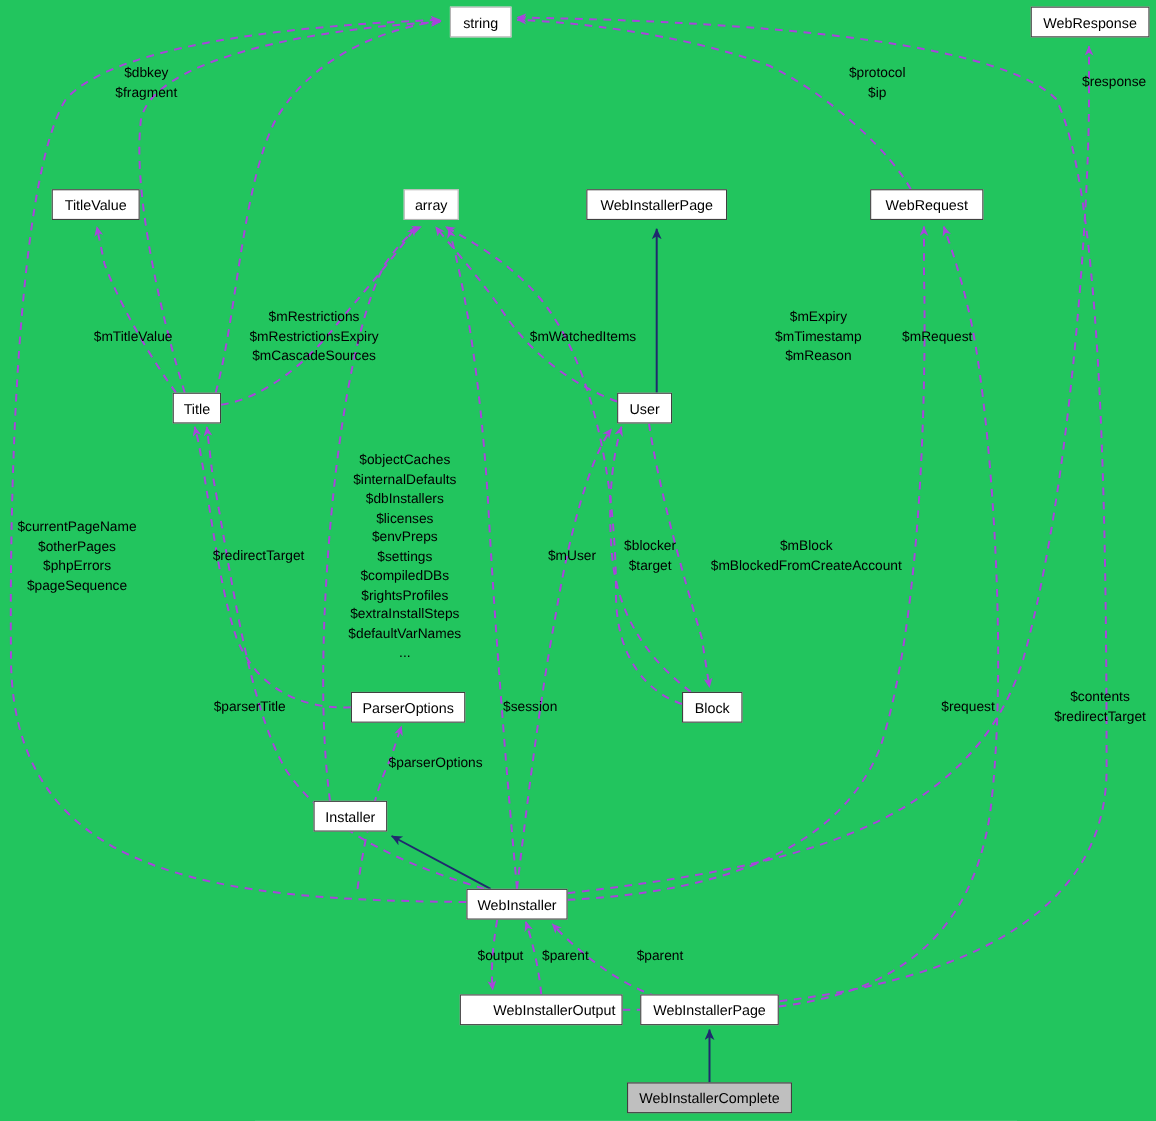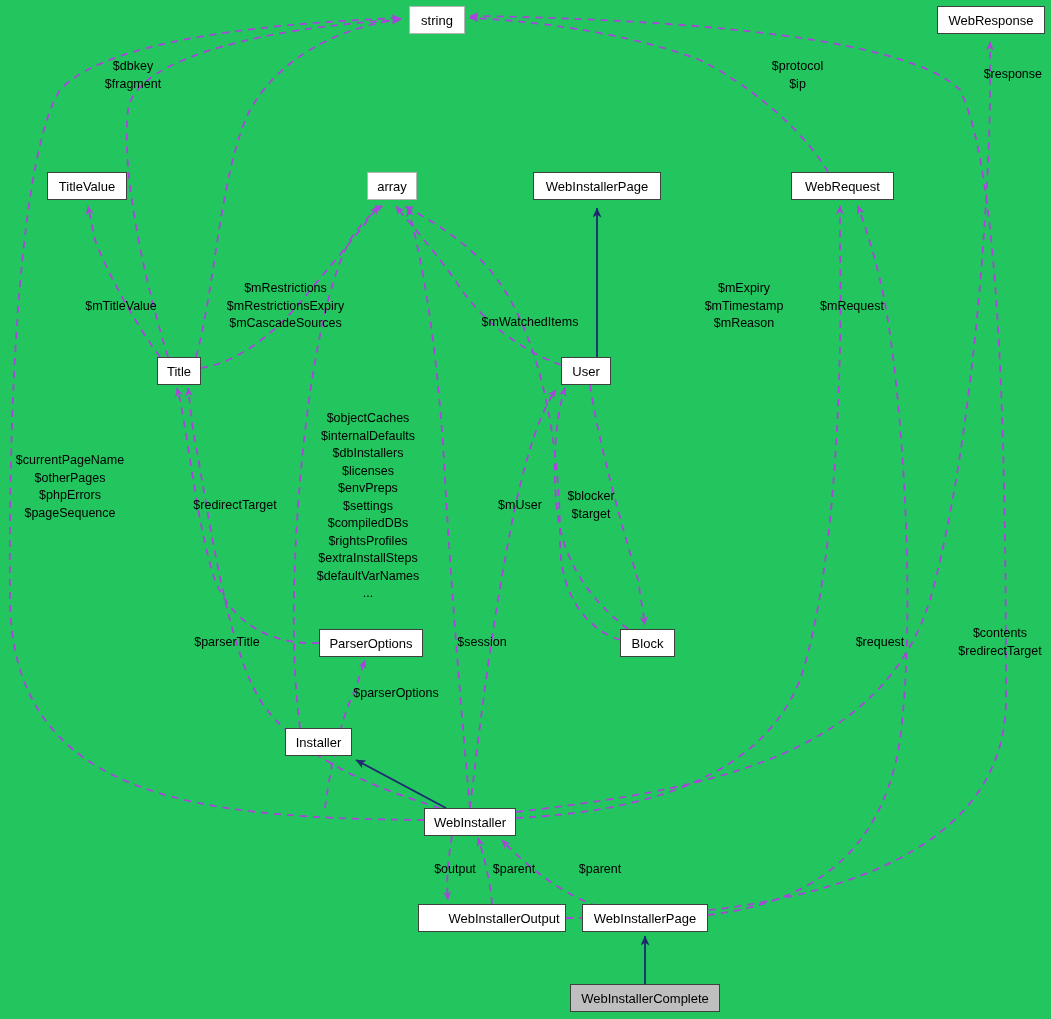--- a/index.html
+++ b/index.html
@@ -195,52 +195,54 @@
 
   <div class="edge-label left" style="left:952px; top:66px; width:90px;">$response</div>
 
 
   <div class="edge-label" style="left:72px; top:298px; width:98px;">$mTitleValue</div>
 
   <div class="edge-label" style="left:213px; top:280px; width:145px;">$mRestrictions
 $mRestrictionsExpiry
 $mCascadeSources</div>
 
-  <div class="edge-label" style="left:467px; top:298px; width:126px;margin-top:16px;">$mWatchedItems</div>
+  <div class="edge-label" style="left:467px; top:298px; width:126px;">$mWatchedItems</div>
 
   <div class="edge-label" style="left:689px; top:280px; width:110px;">$mExpiry
 $mTimestamp
 $mReason</div>
 
   <div class="edge-label" style="left:812px; top:298px; width:80px;">$mRequest</div>
 
   <div class="edge-label" style="left:297px; top:410px; width:142px;">$objectCaches
 $internalDefaults
 $dbInstallers
 $licenses
 $envPreps
 $settings
 $compiledDBs
 $rightsProfiles
 $extraInstallSteps
 $defaultVarNames
 ...</div>
 
-  <div class="edge-label" style="left:9px; top:452px; width:122px;">$currentPageName
+  <div class="edge-label" style="left:9px; top:471px; width:122px;">$currentPageName
 $otherPages
 $phpErrors
 $pageSequence</div>
 
   <div class="edge-label" style="left:184px; top:497px; width:102px;">$redirectTarget</div>
 
   <div class="edge-label" style="left:492px; top:497px; width:56px;">$mUser</div>
 
   <div class="edge-label" style="left:560px; top:488px; width:62px;">$blocker
 $target</div>
 
+  <div class="edge-label" style="left:635px; top:488px; width:196px;">$mBlock
+$mBlockedFromCreateAccount</div>
 
   <div class="edge-label" style="left:186px; top:634px; width:82px;">$parserTitle</div>
 
   <div class="edge-label" style="left:451px; top:634px; width:62px;">$session</div>
 
   <div class="edge-label" style="left:849px; top:634px; width:62px;">$request</div>
 
   <div class="edge-label" style="left:951px; top:625px; width:98px;">$contents
 $redirectTarget</div>
 

